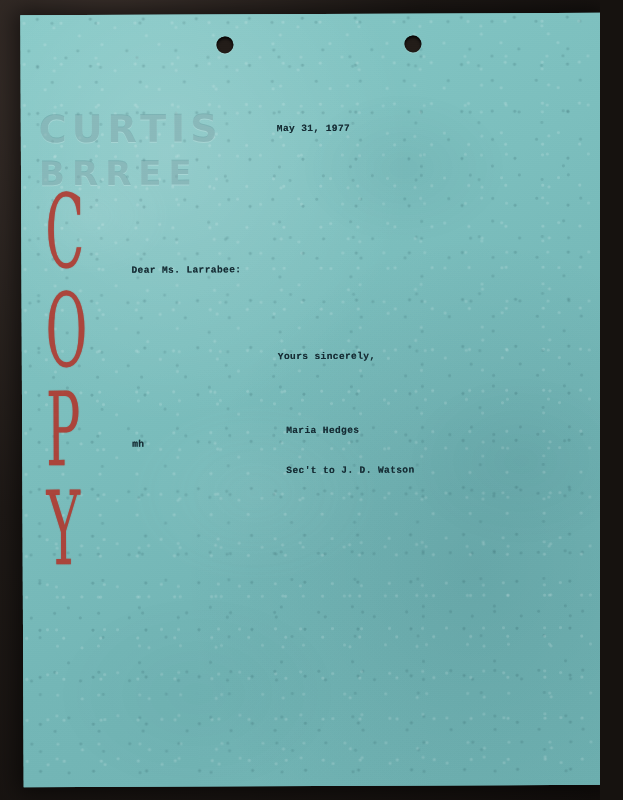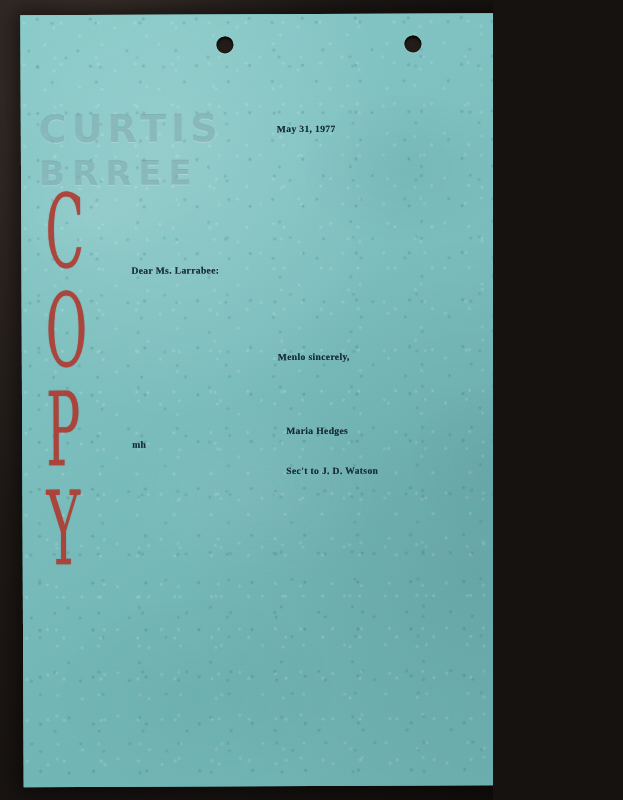--- a/index.html
+++ b/index.html
@@ -9,21 +9,21 @@
   }
   body {
     width: 623px;
     height: 800px;
     overflow: hidden;
     font-family: "Liberation Sans", sans-serif;
   }
 
   #scan {
     position: relative;
-    width: 493px;
+    width: 600px;
     height: 800px;
     background:
       radial-gradient(ellipse at 18% 8%, rgba(60,50,45,1) 0%, rgba(30,25,22,1) 45%, rgba(18,14,12,1) 100%);
     overflow: hidden;
   }
 
   
   #paper {
     position: absolute;
     left: 22px;
@@ -118,21 +118,21 @@
     transform-origin: top left;
     text-shadow: 0 0 1px rgba(140,30,20,0.45);
     pointer-events: none;
     user-select: none;
   }
   #copy-stamp span { display: block; }
 
   
   .tw {
     position: absolute;
-    font-family: Liberation Serif, serif;
+    font-family: Liberation Mono, monospace;
     font-size: 9.6px;
     line-height: 13.4px;
     font-weight: bold;
     color: #152b33;
     white-space: pre;
     letter-spacing: 0.35px;
     text-shadow: 0 0 0.6px rgba(10,30,38,0.55);
     padding-left: 48px;
   }
 
@@ -177,21 +177,21 @@
       <span>P</span>
       <span>Y</span>
     </div>
 
     <div class="tw" id="date-line">May 31, 1977</div>
 
 
     <div class="tw" id="salutation">Dear Ms. Larrabee:</div>
 
 
-    <div class="tw" id="closing">Menlo sincerely,</div>
+    <div class="tw" id="closing">Yours sincerely,</div>
 
     <div id="signature" class="tw">
       <div>Maria Hedges</div>
       <div>Sec't to J. D. Watson</div>
     </div>
 
     <div class="tw" id="initials">mh</div>
 
     <div id="grain"></div>
   </div>

